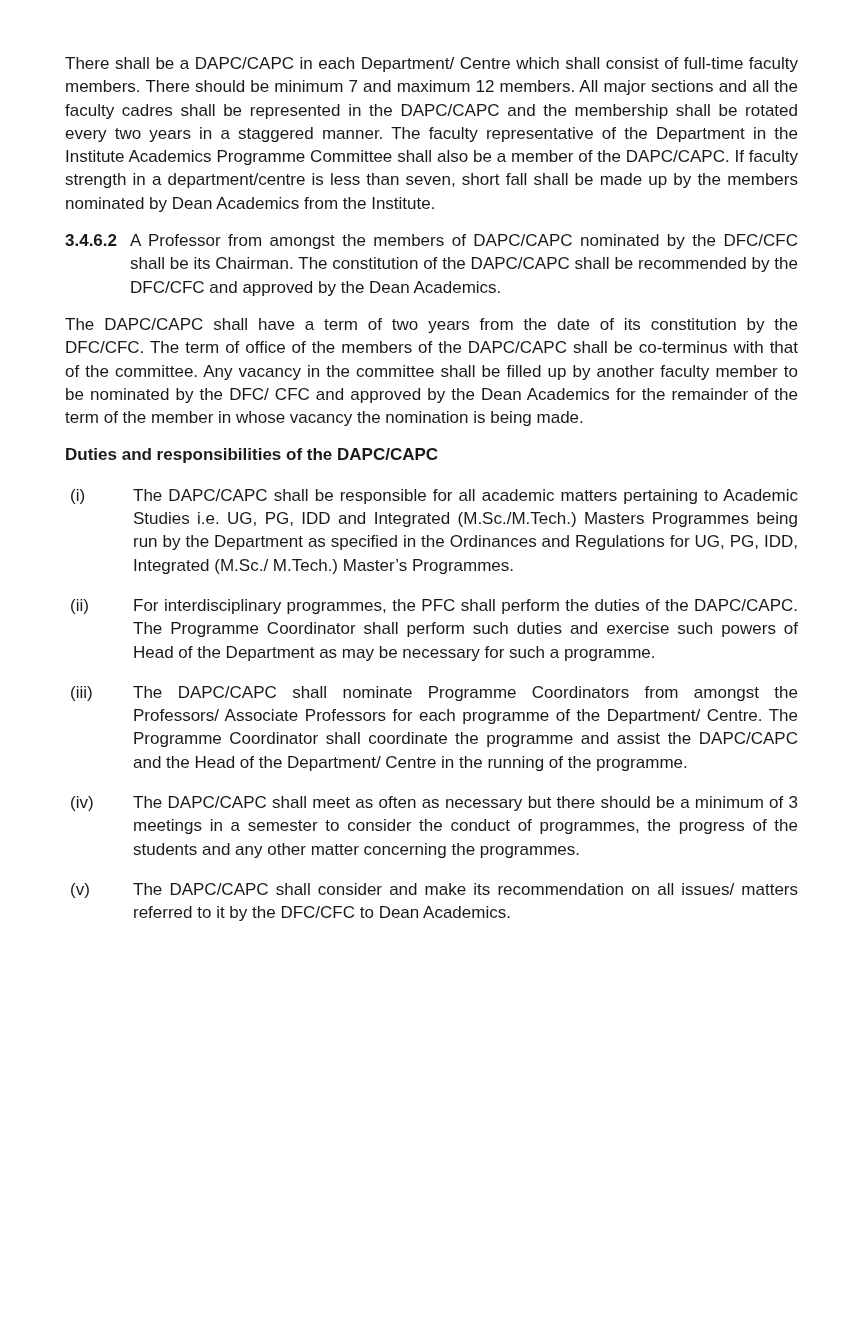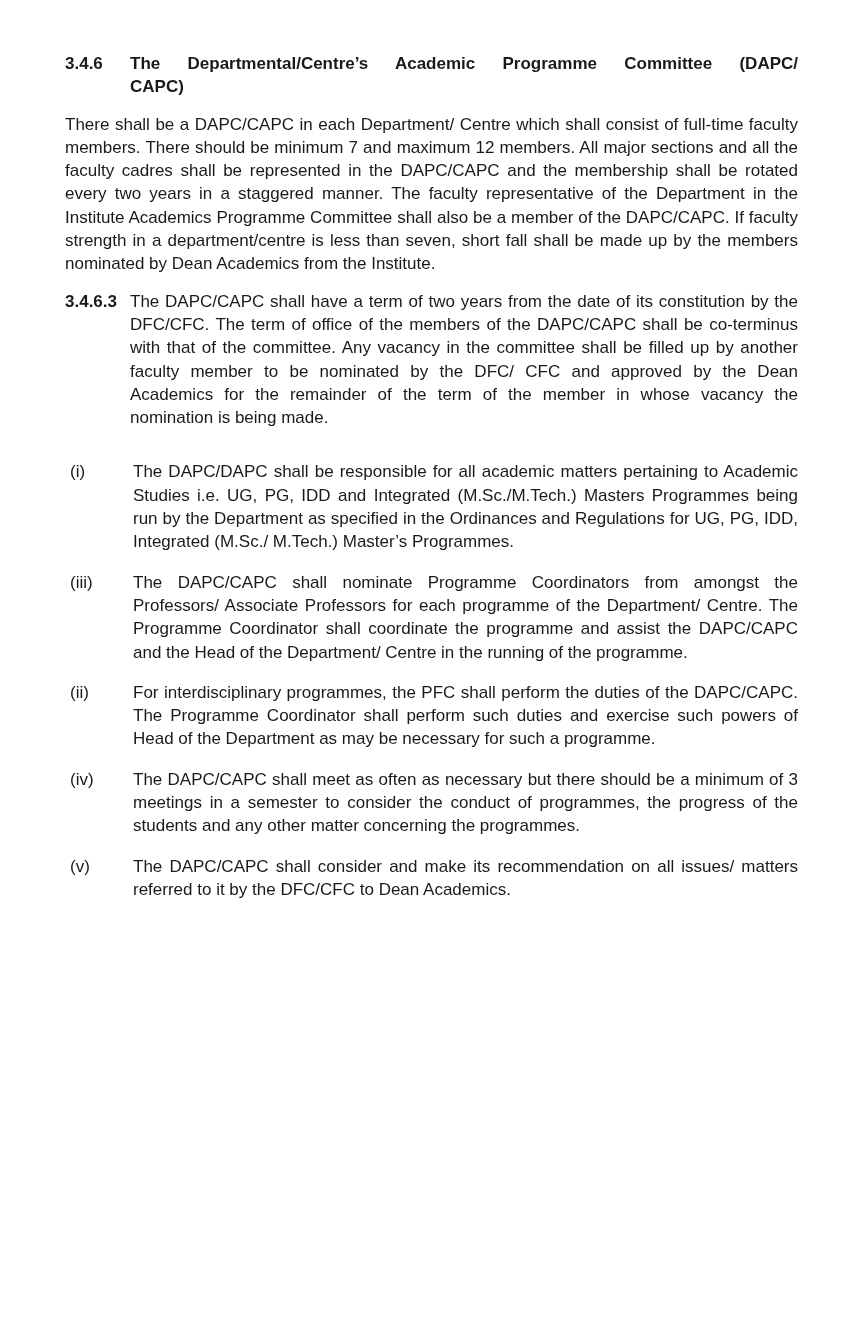--- a/index.html
+++ b/index.html
@@ -60,55 +60,52 @@
   .duty-text {
     flex: 1;
     text-align: justify;
   }
 </style>
 </head>
 <body>
 
 <div class="page">
 
-  <div class="sec">
-    <div class="sec-num">3.4.6</div>
-    <div class="sec-body sec-heading">
-      <div class="heading-line-just">The Departmental/Centre’s Academic Programme Committee (DAPC/</div>
-      <div>CAPC)</div>
-    </div>
-  </div>
 
   <div class="sec">
     <div class="sec-body">There shall be a DAPC/CAPC in each Department/ Centre which shall consist of full-time faculty members. There should be minimum 7 and maximum 12 members. All major sections and all the faculty cadres shall be represented in the DAPC/CAPC and the membership shall be rotated every two years in a staggered manner. The faculty representative of the Department in the Institute Academics Programme Committee shall also be a member of the DAPC/CAPC. If faculty strength in a department/centre is less than seven, short fall shall be made up by the members nominated by Dean Academics from the Institute.</div>
   </div>
 
+  <div class="sec">
+    <div class="sec-num">3.4.6.2</div>
+    <div class="sec-body">A Professor from amongst the members of DAPC/CAPC nominated by the DFC/CFC shall be its Chairman. The constitution of the DAPC/CAPC shall be recommended by the DFC/CFC and approved by the Dean Academics.</div>
+  </div>
 
   <div class="sec">
-    <div class="sec-num">3.4.6.3</div>
     <div class="sec-body">The DAPC/CAPC shall have a term of two years from the date of its constitution by the DFC/CFC. The term of office of the members of the DAPC/CAPC shall be co-terminus with that of the committee. Any vacancy in the committee shall be filled up by another faculty member to be nominated by the DFC/ CFC and approved by the Dean Academics for the remainder of the term of the member in whose vacancy the nomination is being made.</div>
   </div>
 
   <div class="sec">
     <div class="sec-body">
+      <div class="sec-heading">Duties and responsibilities of the DAPC/CAPC</div>
       <div class="duties-list">
 
         <div class="duty">
           <div class="duty-label">(i)</div>
-          <div class="duty-text">The DAPC/DAPC shall be responsible for all academic matters pertaining to Academic Studies i.e. UG, PG, IDD and Integrated (M.Sc./M.Tech.) Masters Programmes being run by the Department as specified in the Ordinances and Regulations for UG, PG, IDD, Integrated (M.Sc./ M.Tech.) Master’s Programmes.</div>
+          <div class="duty-text">The DAPC/CAPC shall be responsible for all academic matters pertaining to Academic Studies i.e. UG, PG, IDD and Integrated (M.Sc./M.Tech.) Masters Programmes being run by the Department as specified in the Ordinances and Regulations for UG, PG, IDD, Integrated (M.Sc./ M.Tech.) Master’s Programmes.</div>
+        </div>
+
+        <div class="duty">
+          <div class="duty-label">(ii)</div>
+          <div class="duty-text">For interdisciplinary programmes, the PFC shall perform the duties of the DAPC/CAPC. The Programme Coordinator shall perform such duties and exercise such powers of Head of the Department as may be necessary for such a programme.</div>
         </div>
 
         <div class="duty">
           <div class="duty-label">(iii)</div>
           <div class="duty-text">The DAPC/CAPC shall nominate Programme Coordinators from amongst the Professors/ Associate Professors for each programme of the Department/ Centre. The Programme Coordinator shall coordinate the programme and assist the DAPC/CAPC and the Head of the Department/ Centre in the running of the programme.</div>
-        </div>
-
-        <div class="duty">
-          <div class="duty-label">(ii)</div>
-          <div class="duty-text">For interdisciplinary programmes, the PFC shall perform the duties of the DAPC/CAPC. The Programme Coordinator shall perform such duties and exercise such powers of Head of the Department as may be necessary for such a programme.</div>
         </div>
 
         <div class="duty">
           <div class="duty-label">(iv)</div>
           <div class="duty-text">The DAPC/CAPC shall meet as often as necessary but there should be a minimum of 3 meetings in a semester to consider the conduct of programmes, the progress of the students and any other matter concerning the programmes.</div>
         </div>
 
         <div class="duty">
           <div class="duty-label">(v)</div>
           <div class="duty-text">The DAPC/CAPC shall consider and make its recommendation on all issues/ matters referred to it by the DFC/CFC to Dean Academics.</div>

